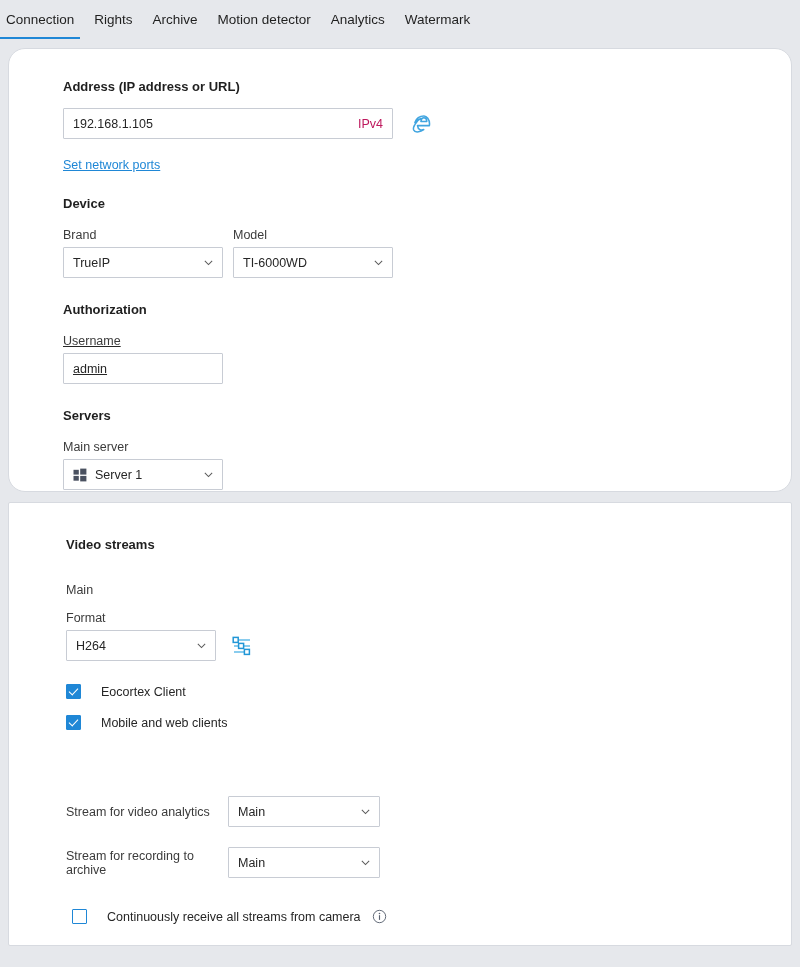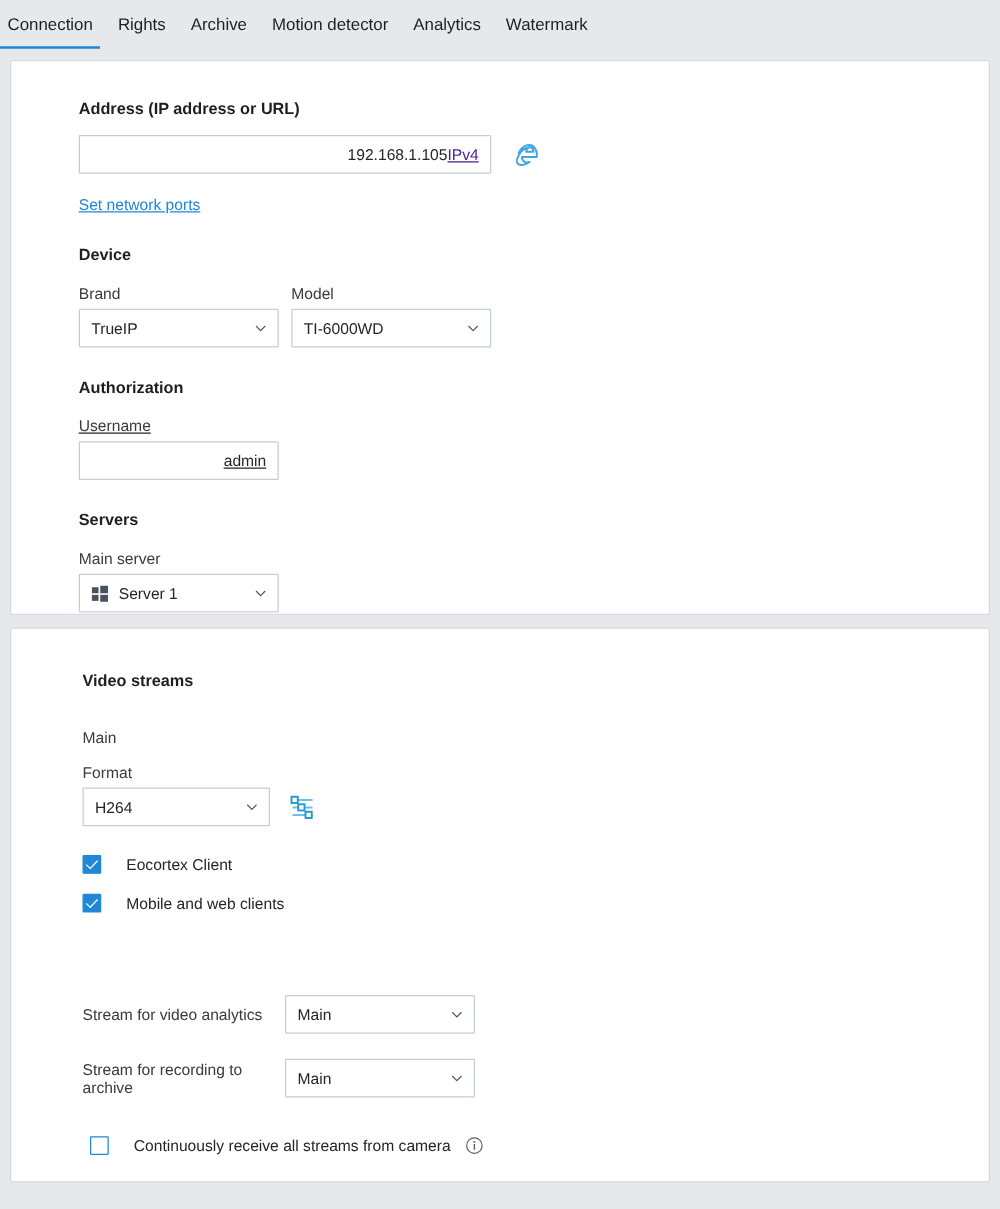--- a/index.html
+++ b/index.html
@@ -53,20 +53,21 @@
   
   .card {
     background: #ffffff;
     border: 1px solid #d7dae0;
     border-radius: 2px;
     margin: 0 8px;
   }
   #card-connection {
     height: 444px;
     padding: 0;
+    border-radius: 17px;
   }
   .card-gap { height: 10px; }
   #card-streams {
     height: 444px;
   }
 
   .card-inner { padding: 26px 46px; }
 
   
   .section-title {
@@ -90,26 +91,24 @@
   .textbox {
     border: 1px solid #c8ccd4;
     background: #fff;
     height: 31px;
     display: flex;
     align-items: center;
     padding: 0 9px;
     font-size: 12.5px;
     color: #262626;
     border-radius: 1px;
-    text-align: right;
   }
   .textbox .val { flex: 1; }
   .link {
-    color: #4c1d95;
-    text-decoration: underline;
+    color: #be185d;
     font-size: 12.5px;
     cursor: pointer;
   }
   .link-standalone {
     color: #1f87d6;
     text-decoration: underline;
     font-size: 12.5px;
     cursor: pointer;
     display: inline-block;
   }

